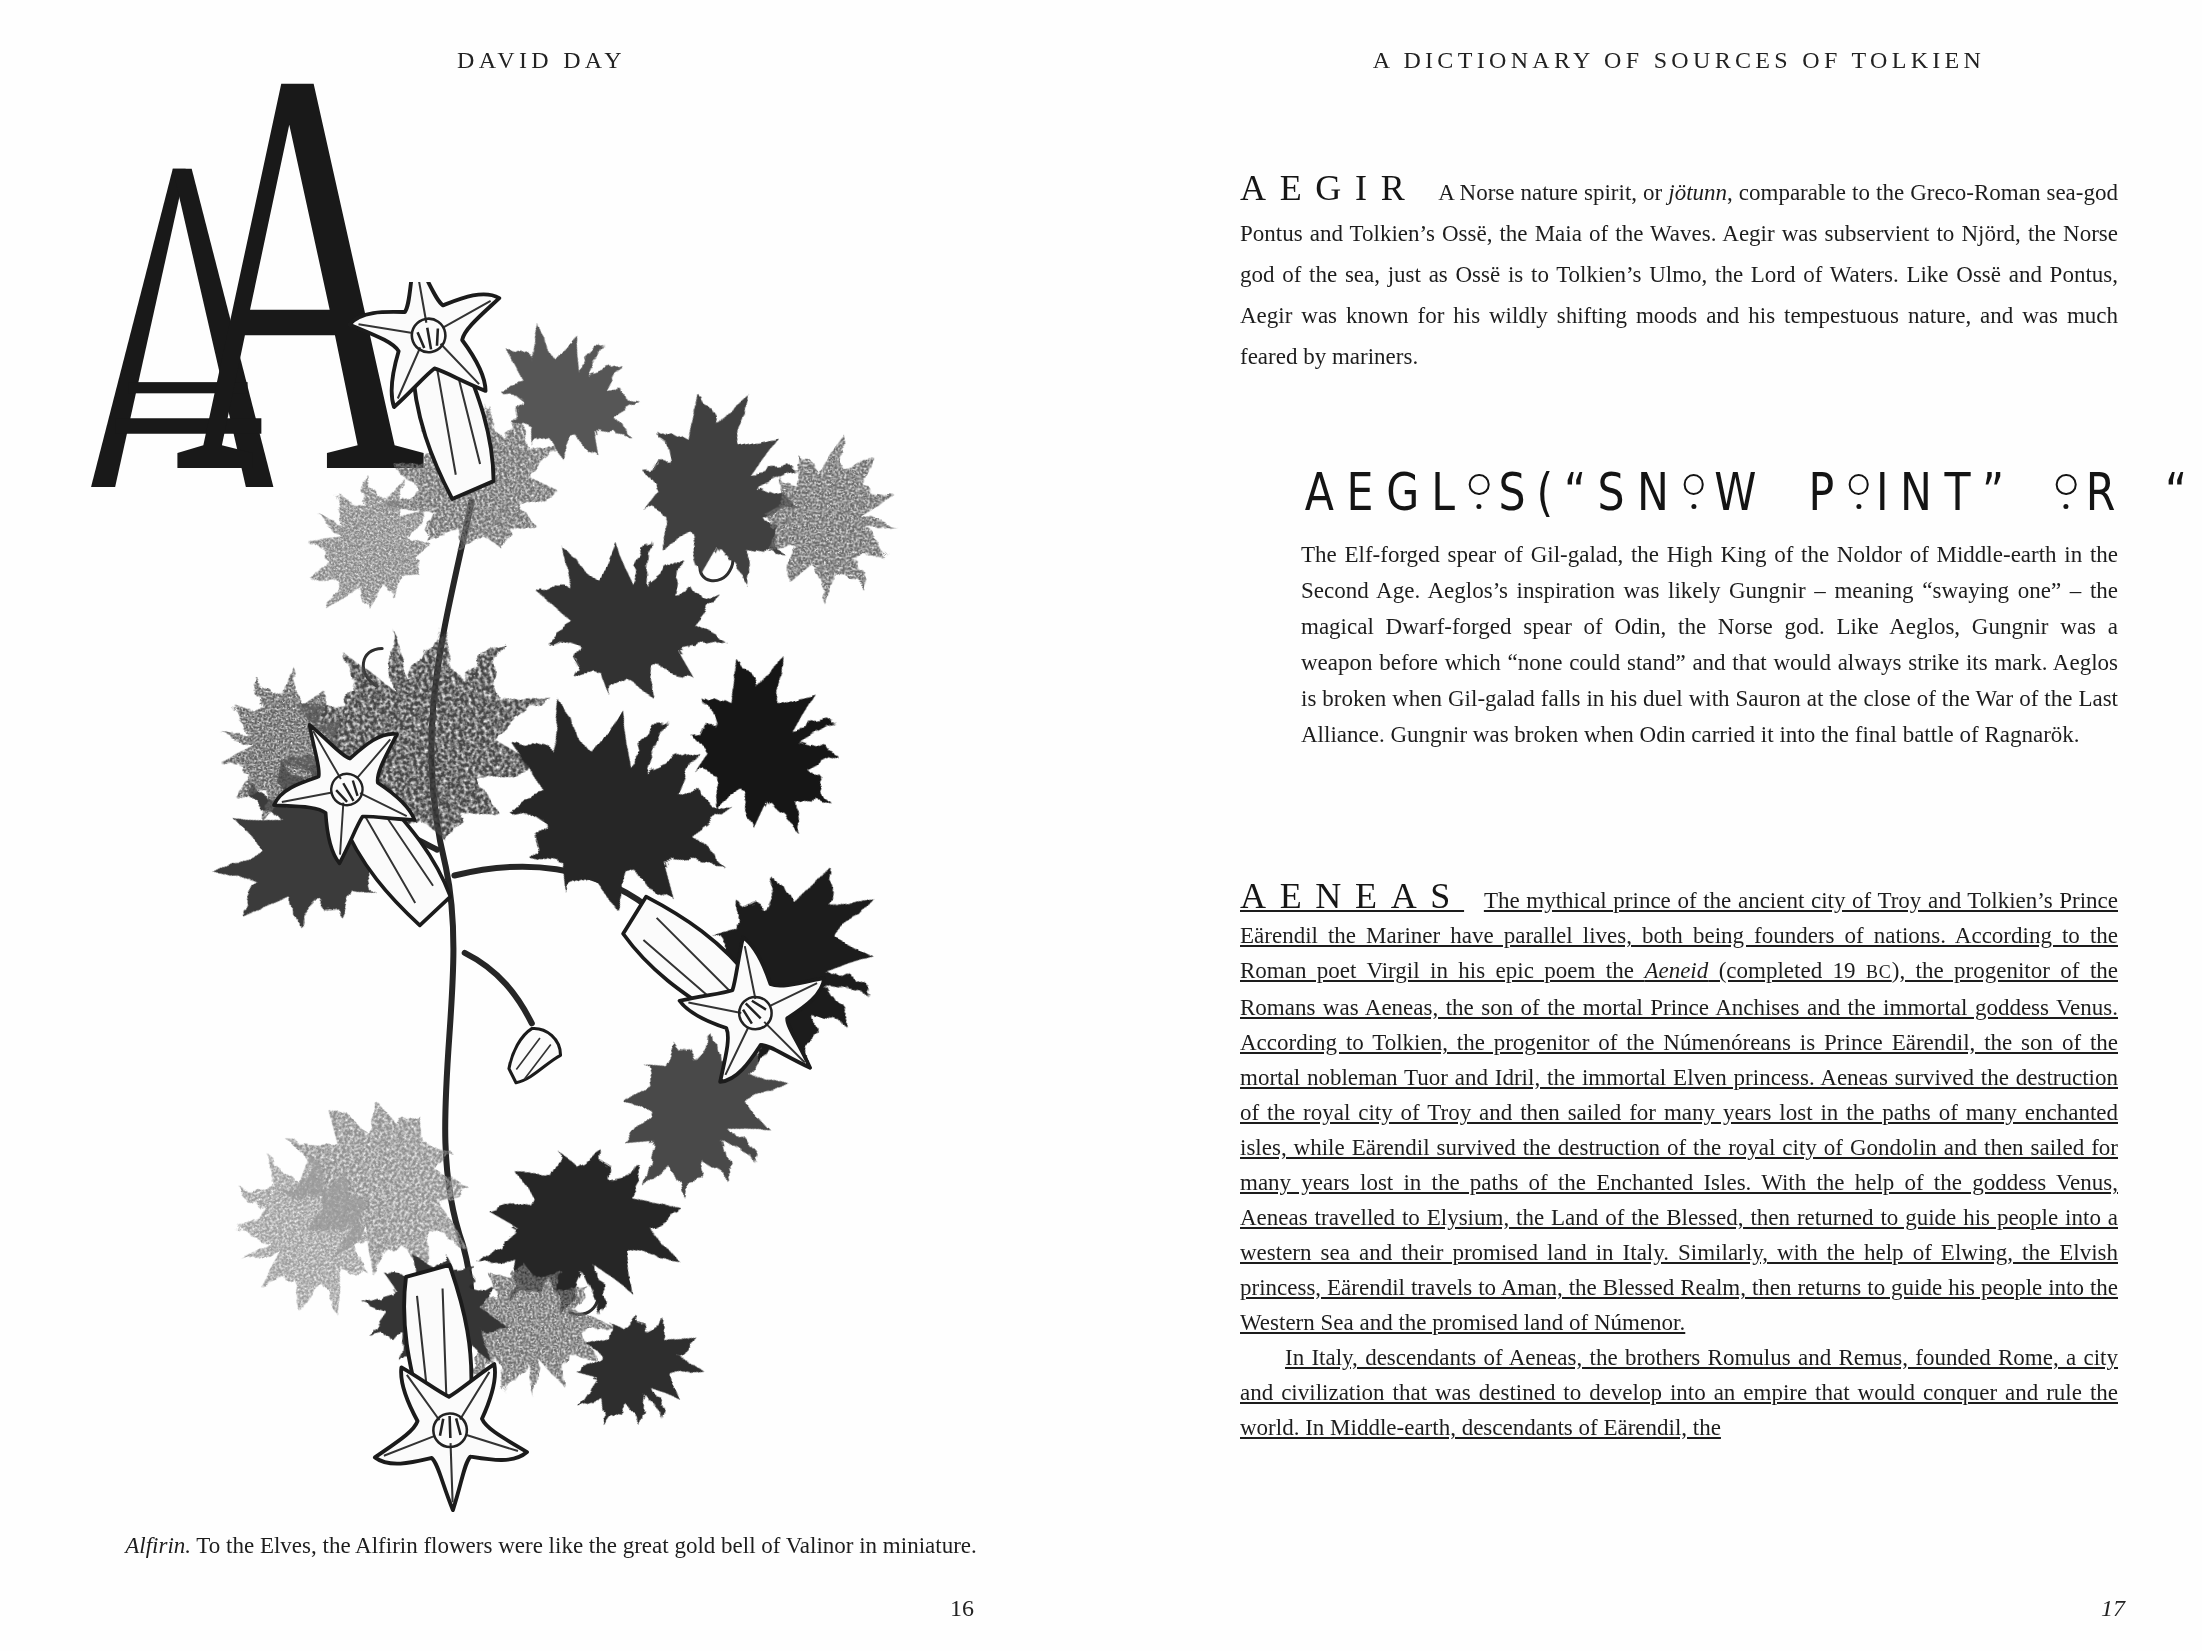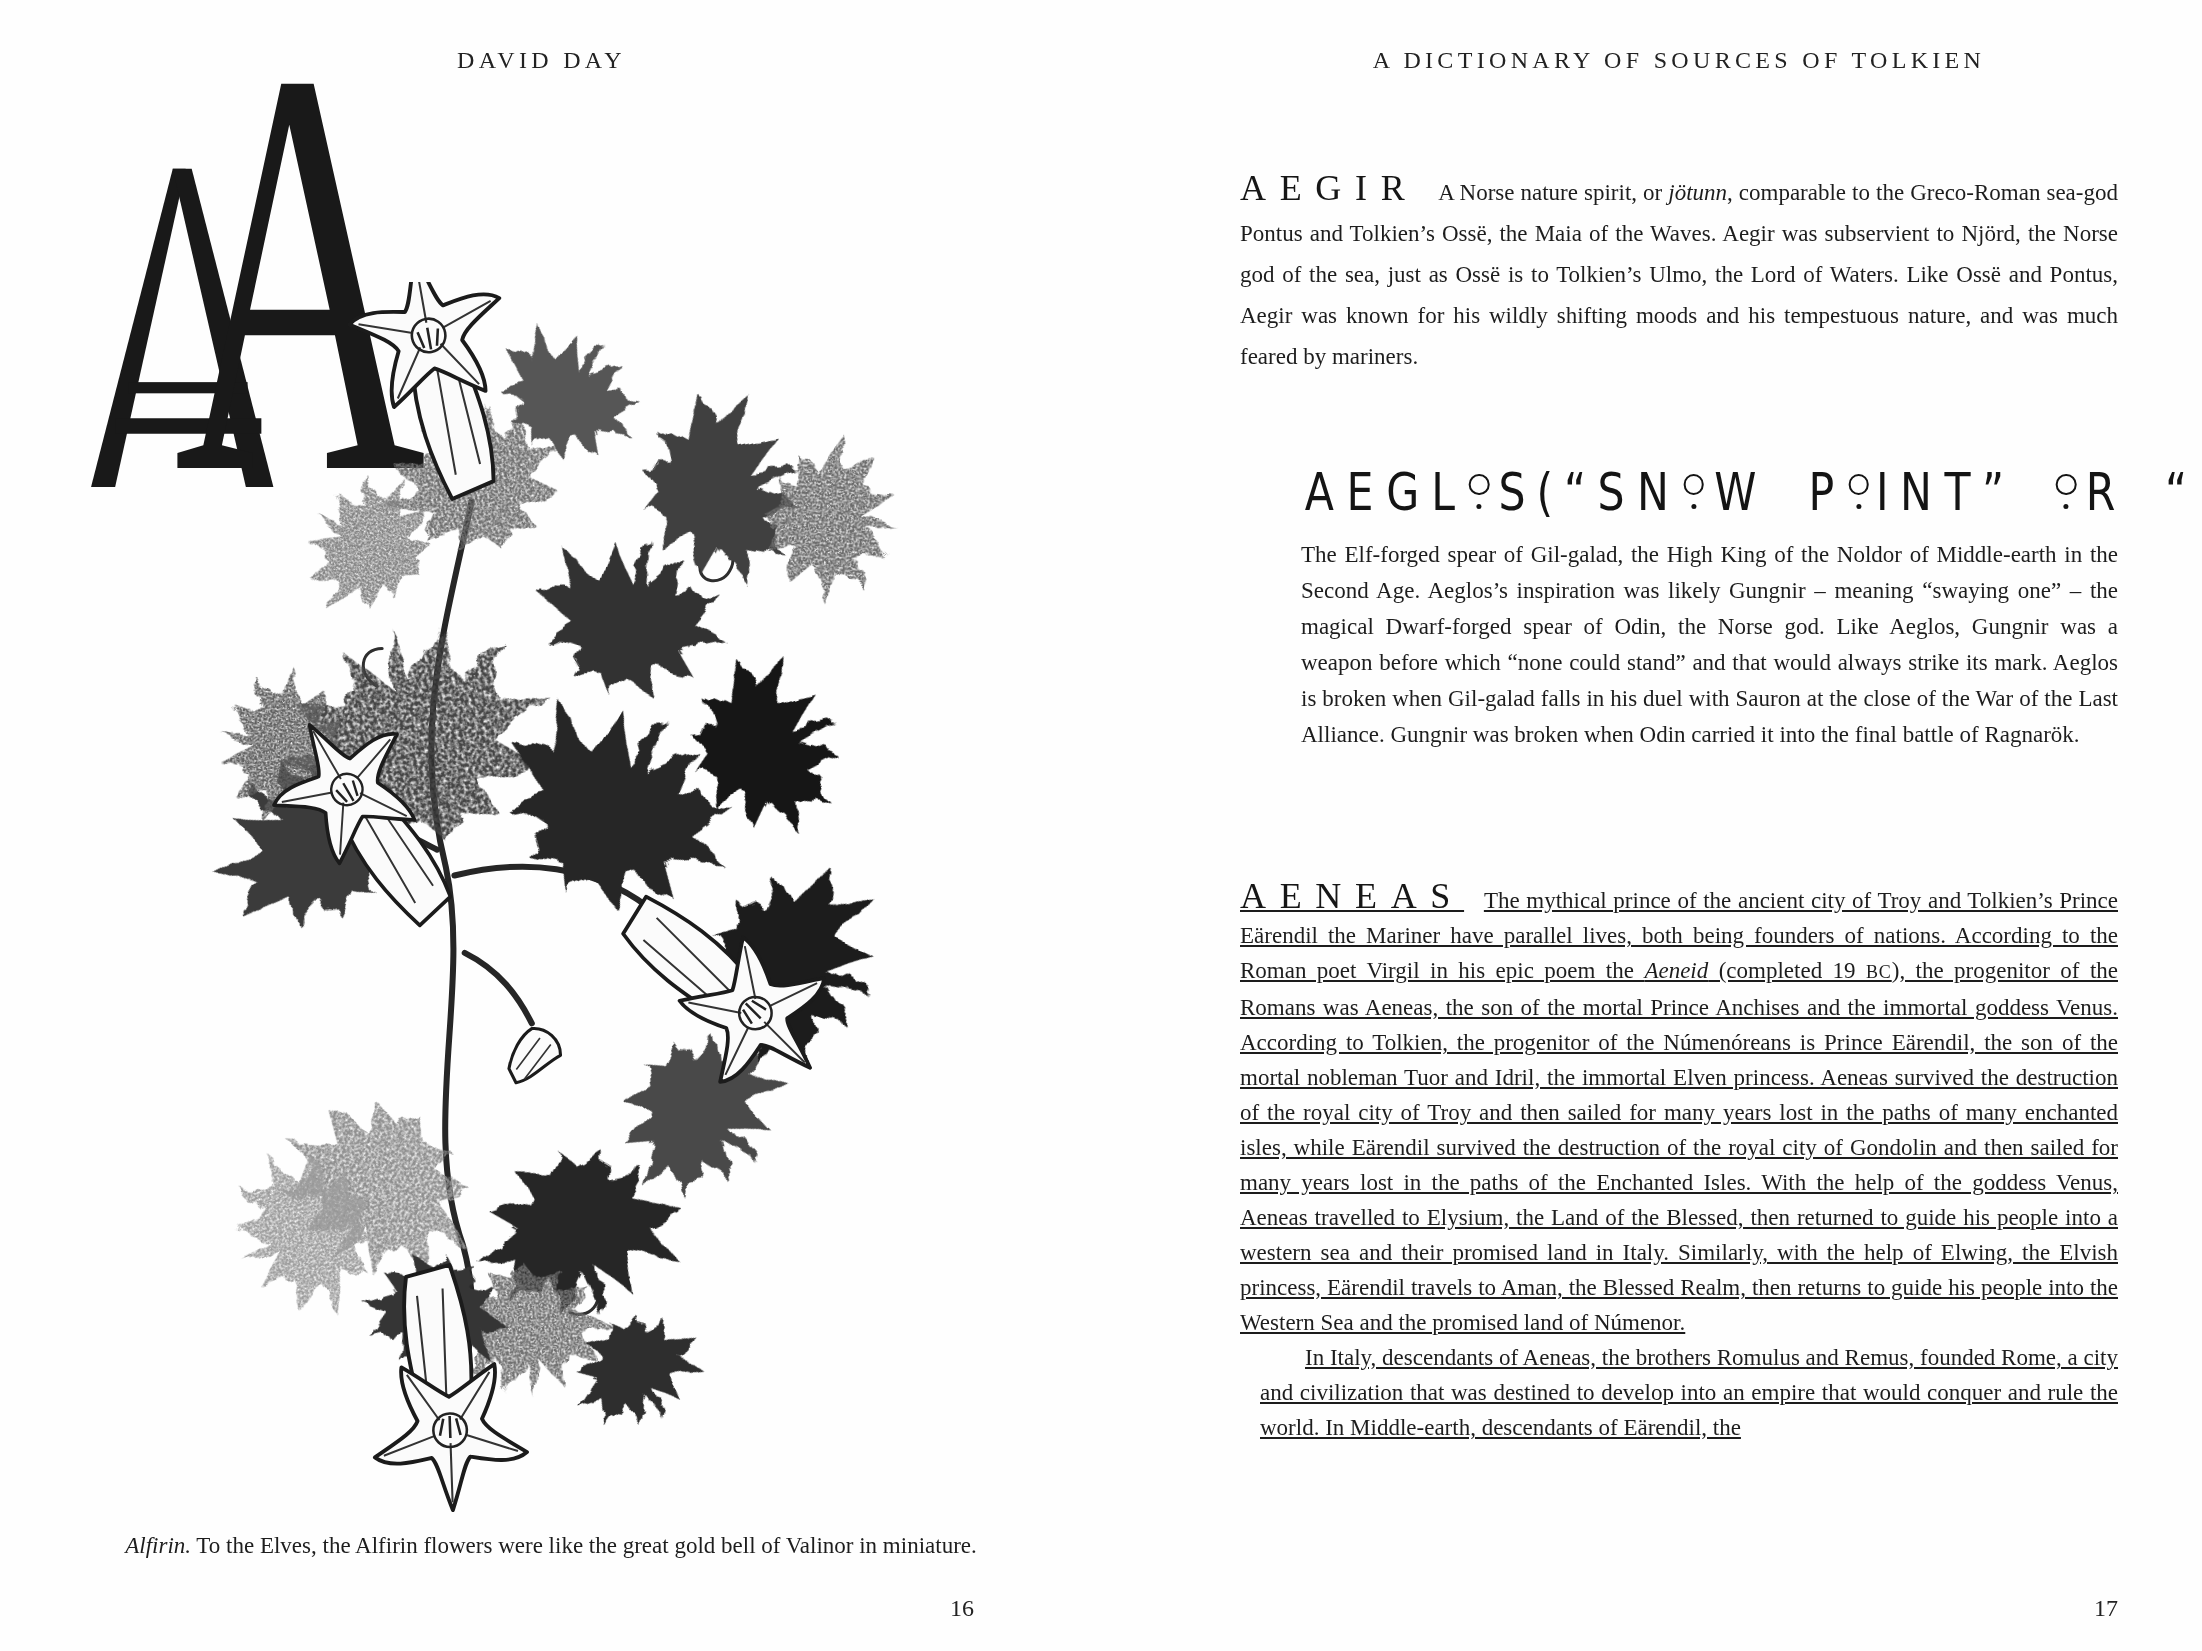--- a/index.html
+++ b/index.html
@@ -33,34 +33,34 @@
   .illustration{position:absolute;left:162px;top:282px;width:817px;height:1230px;}
 
   .caption{
     position:absolute;left:52px;top:1533px;width:998px;text-align:center;
     font-size:23px;color:#1d1d1d;
   }
   .page-number{
     position:absolute;top:1595px;font-size:24px;color:#232323;text-align:right;
   }
   #left-page .page-number{left:114px;width:860px;}
-  #right-page .page-number{left:139px;width:878px;}
+  #right-page .page-number{left:146px;width:878px;font-style:italic;}
 
   
   .text-col{position:absolute;left:139px;width:878px;}
   .entry p{
     margin:0;font-size:23px;text-align:justify;color:#1d1d1d;
   }
   .entry-aegir{top:170px;}
   .entry-aegir p{line-height:41px;}
   .entry-aeglos{top:463px;width:817px;left:200px;}
   .entry-aeglos p{line-height:36px;}
   .entry-aeneas{top:878px;text-decoration:underline;}
   .entry-aeneas p{line-height:35px;}
-  .entry-aeneas p.indented{text-indent:45px;margin-left:20px;}
+  .entry-aeneas p.indented{text-indent:45px;}
 
   .headword-serif{
     font-size:36px;letter-spacing:.38em;line-height:1;
     margin-right:.55em;color:#161616;
   }
   .italic{font-style:italic;}
   .sc{font-size:.78em;letter-spacing:.05em;}
 
   
   .display-heading{

